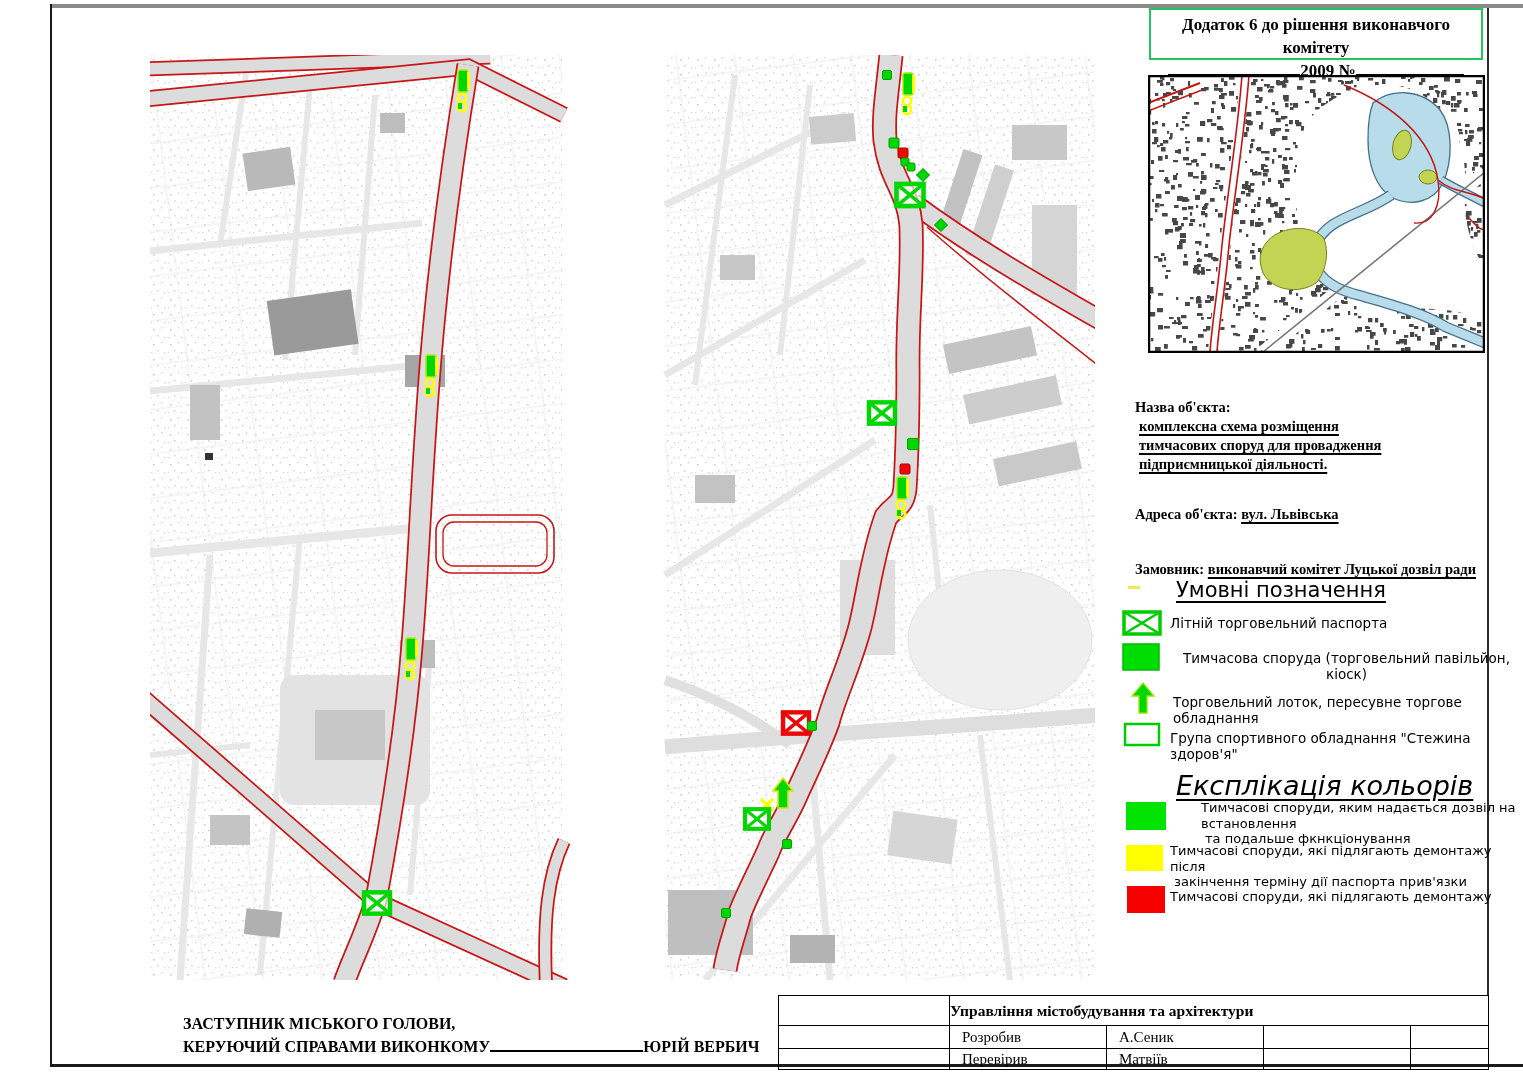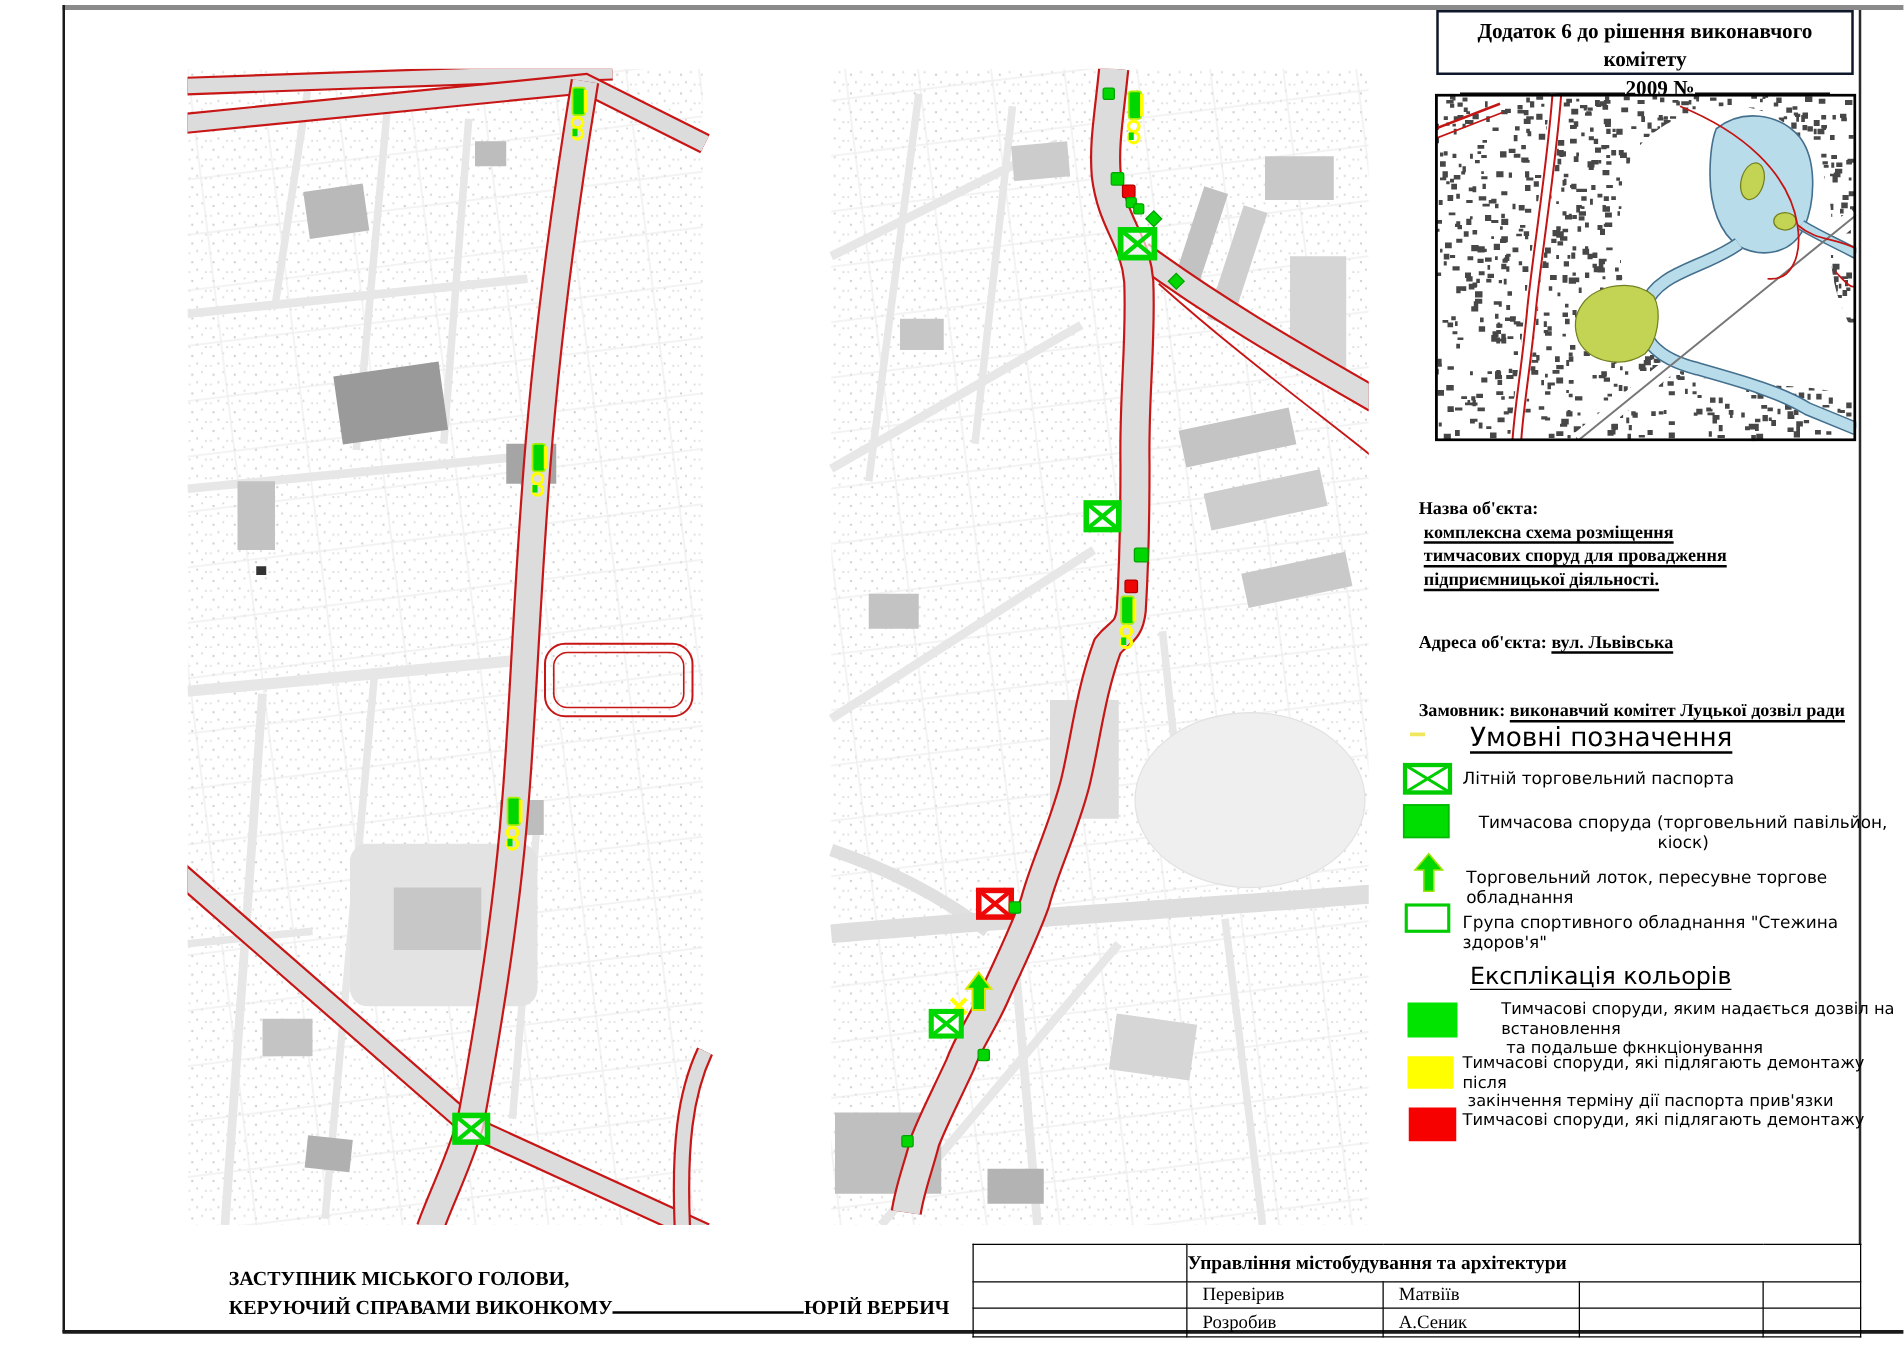--- a/index.html
+++ b/index.html
@@ -5,21 +5,21 @@
   html,body{margin:0;padding:0;background:#ffffff;}
   #page{position:relative;width:1523px;height:1077px;background:#fff;overflow:hidden;
         font-family:"Liberation Serif",serif;color:#000;}
   .abs{position:absolute;}
   
   .frame-top{left:50px;top:4px;width:1473px;height:4px;background:#8a8a8a;}
   .frame-left{left:50px;top:4px;width:2px;height:1062px;background:#1a1a1a;}
   .frame-bottom{left:50px;top:1064px;width:1473px;height:3px;background:#1a1a1a;}
   .panel-vline{left:1487px;top:8px;width:2px;height:988px;background:#2a2a2a;}
   
-  .header-box{left:1149px;top:8px;width:334px;height:52px;border:2px solid #0f172a;
+  .header-box{left:1149px;top:8px;width:334px;height:52px;border:2px solid #22c55e;
               text-align:center;font-weight:bold;font-size:17px;line-height:1.35;padding-top:4px;box-sizing:border-box;}
   .blank{display:inline-block;border-bottom:2px solid #000;height:13px;vertical-align:baseline;}
   
   .obj-row{font-weight:bold;font-size:14.5px;line-height:19px;}
   .obj-label{display:inline-block;vertical-align:top;}
   .obj-value{display:inline-block;vertical-align:top;}
   .uv{text-decoration:underline;text-underline-offset:3px;text-decoration-thickness:1.5px;}
   
   .leg-title{font-family:"DejaVu Sans",sans-serif;font-size:21px;
              text-decoration:underline;text-underline-offset:4px;}
@@ -118,21 +118,21 @@
   <svg class="abs" style="left:1130px;top:682px;" width="26" height="32" viewBox="0 0 26 32">
     <polygon points="13,1 24,14 17,14 17,31 9,31 9,14 2,14" fill="#00d600" stroke="#9be400" stroke-width="1.3"></polygon>
   </svg>
   <div class="abs leg-label" style="left:1173px;top:694px;">Торговельний лоток, пересувне торгове обладнання</div>
 
   <svg class="abs" style="left:1123px;top:722px;" width="38" height="25" viewBox="0 0 38 25">
     <rect x="2" y="2" width="34" height="21" fill="#ffffff" stroke="#00cc00" stroke-width="2.5"></rect>
   </svg>
   <div class="abs leg-label" style="left:1170px;top:730px;">Група спортивного обладнання  "Стежина здоров'я"</div>
 
-  <div class="abs leg-title" style="left:1176px;top:770px;font-size:19px;">Експлікація кольорів</div>
+  <div class="abs leg-title" style="left:1176px;top:770px;font-size:27px;font-style:italic;">Експлікація кольорів</div>
 
   <div class="abs" style="left:1126px;top:802px;width:40px;height:28px;background:#00e400;"></div>
   <div class="abs col-line" style="left:1170px;top:800px;width:330px;margin-left:31px;">
     <div>Тимчасові споруди, яким надається дозвіл на встановлення</div>
     <div style="margin-left:4px;">та подальше фкнкціонування</div>
   </div>
 
   <div class="abs" style="left:1126px;top:845px;width:37px;height:26px;background:#ffff00;"></div>
   <div class="abs col-line" style="left:1170px;top:843px;width:330px;">
     <div>Тимчасові споруди, які підлягають демонтажу після</div>
@@ -311,30 +311,30 @@
         <col style="width:157px">
         <col style="width:157px">
         <col style="width:147px">
         <col style="width:78px">
       </colgroup>
     <tbody>
         <tr style="height:30px">
       <td class="empty"></td>
       <td class="hd" colspan="4">Управління містобудування та архітектури</td>
     </tr>
+    <tr style="height:23px">
+      <td class="empty"></td>
+      <td>Розробив</td>
+      <td>А.Сеник</td>
+      <td class="empty"></td>
+      <td class="empty"></td>
+    </tr>
     <tr style="height:21px">
       <td class="empty"></td>
       <td>Перевірив</td>
       <td>Матвіїв</td>
-      <td class="empty"></td>
-      <td class="empty"></td>
-    </tr>
-    <tr style="height:23px">
-      <td class="empty"></td>
-      <td>Розробив</td>
-      <td>А.Сеник</td>
       <td class="empty"></td>
       <td class="empty"></td>
     </tr>
   </tbody>
     </table>
 
 </div>
 
 </body></html>

